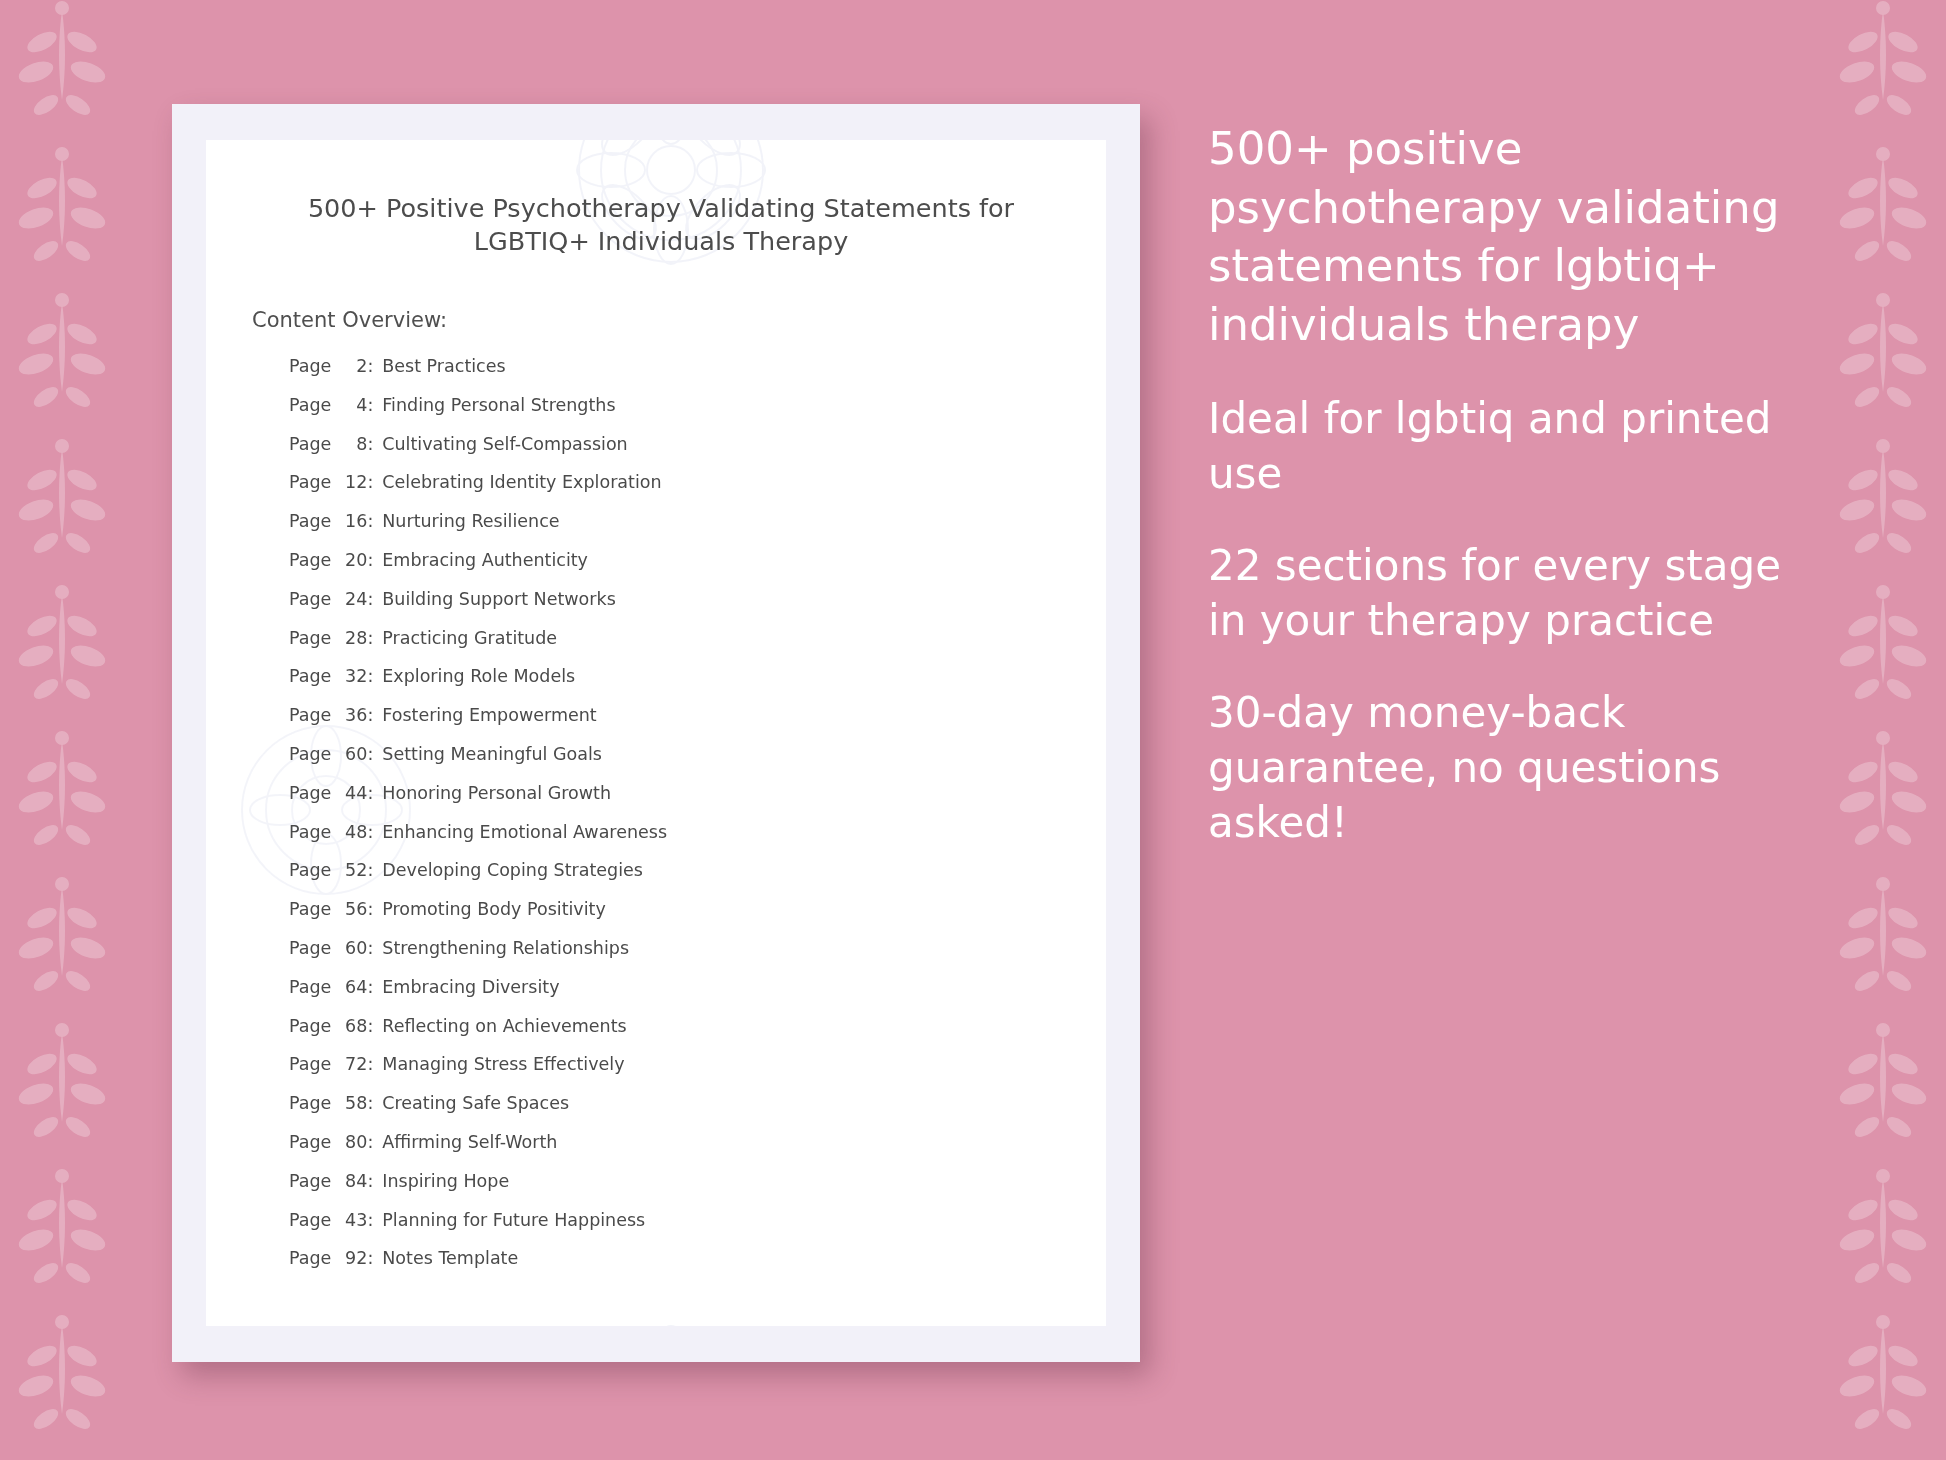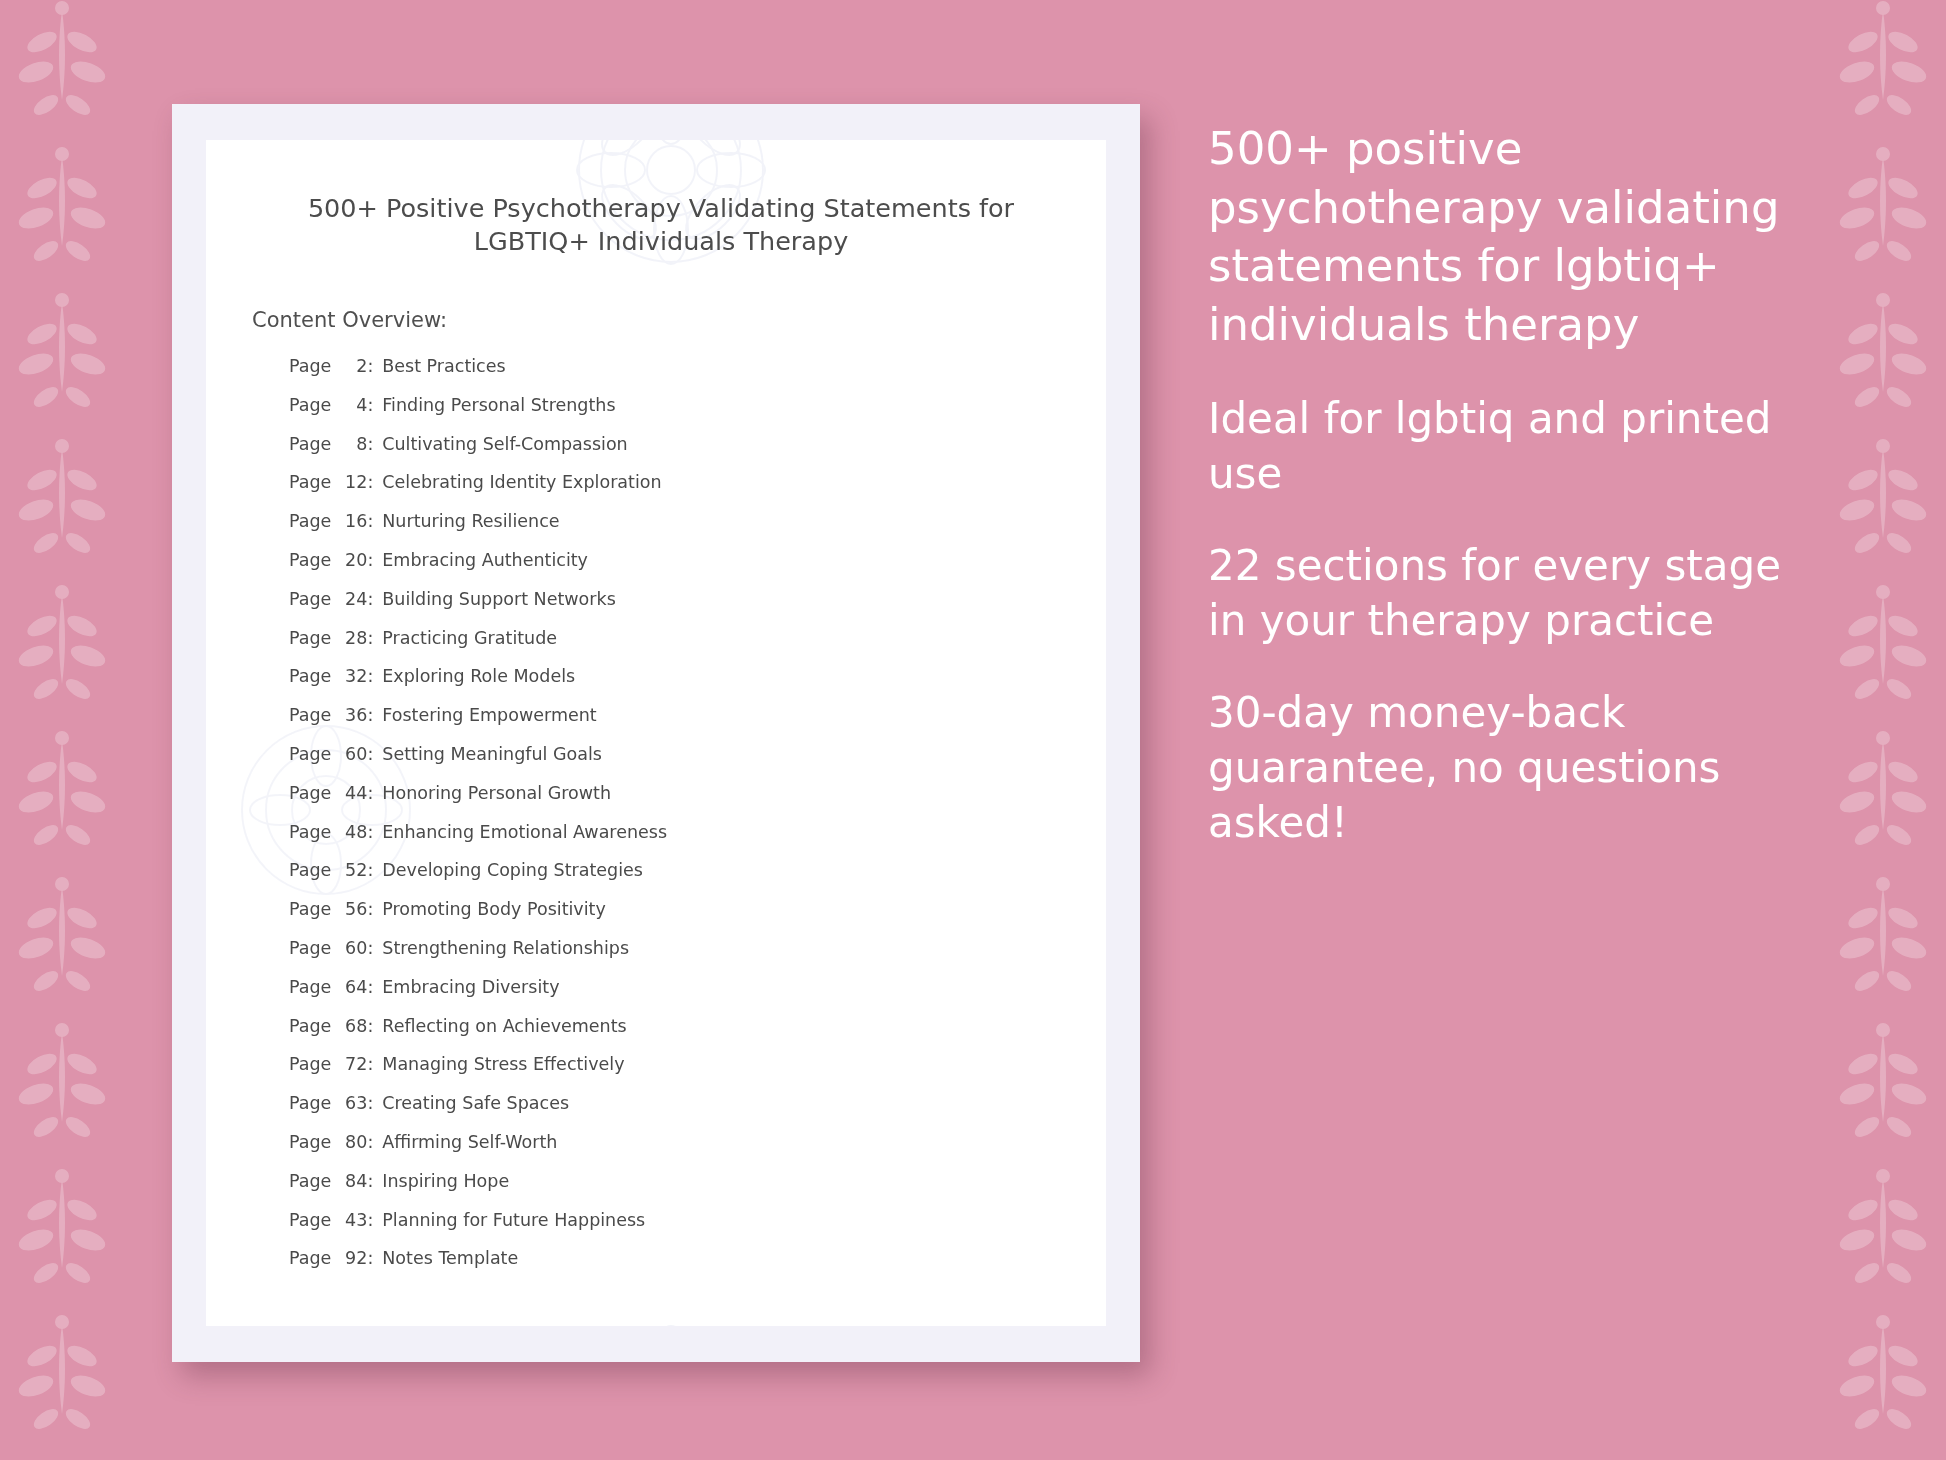--- a/index.html
+++ b/index.html
@@ -353,21 +353,21 @@
           <span class="toc-label">Reflecting on Achievements</span>
         </div>
         <div class="toc-row">
           <span class="toc-word">Page</span>
           <span class="toc-num">72</span>
           <span class="toc-colon">:</span>
           <span class="toc-label">Managing Stress Effectively</span>
         </div>
         <div class="toc-row">
           <span class="toc-word">Page</span>
-          <span class="toc-num">63</span>
+          <span class="toc-num">58</span>
           <span class="toc-colon">:</span>
           <span class="toc-label">Creating Safe Spaces</span>
         </div>
         <div class="toc-row">
           <span class="toc-word">Page</span>
           <span class="toc-num">80</span>
           <span class="toc-colon">:</span>
           <span class="toc-label">Affirming Self-Worth</span>
         </div>
         <div class="toc-row">

